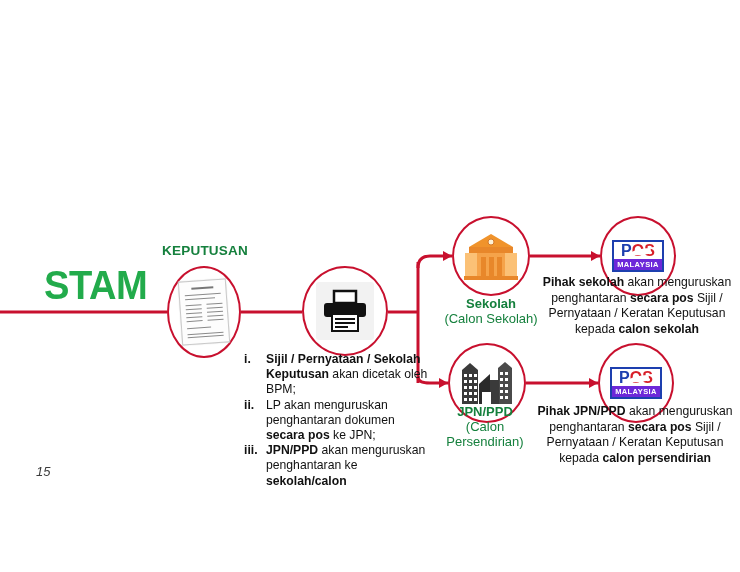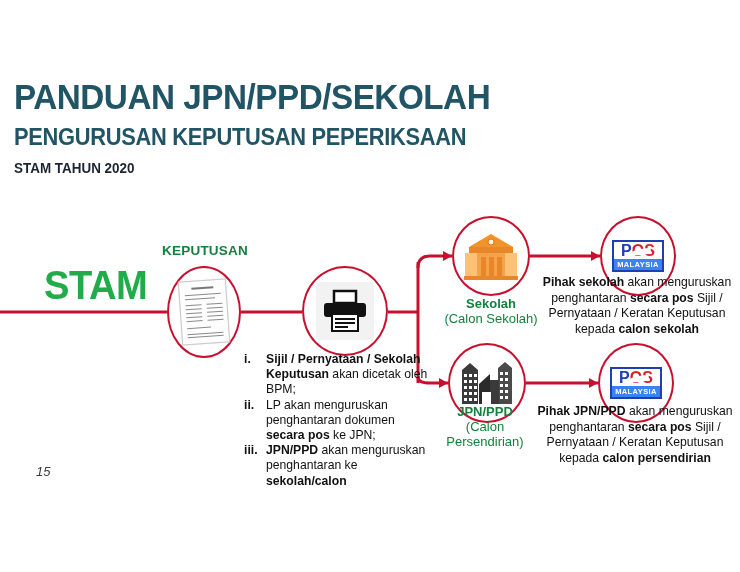--- a/index.html
+++ b/index.html
@@ -113,34 +113,29 @@
   }
   .pos-top{flex:1;display:flex;align-items:center;justify-content:center;position:relative;}
   .pos-p{font-size:16px;font-weight:bold;color:#1d3faf;line-height:16px;}
   .pos-os{font-size:16px;font-weight:bold;color:#d81e28;line-height:16px;position:relative;}
   .pos-swoosh{
     position:absolute;left:17px;top:7px;width:20px;height:6px;
     background:#ffffff;border-radius:50% 0 0 50%;
     transform:rotate(-8deg);
   }
   .pos-bottom{
-    height:11px;background:#3b82f6;color:#ffffff;font-size:7.5px;font-weight:bold;
+    height:11px;background:#6d28d9;color:#ffffff;font-size:7.5px;font-weight:bold;
     display:flex;align-items:center;justify-content:center;letter-spacing:0.4px;
   }
 </style>
 </head>
 <body>
 
 <div class="slide">
 
-  <div class="title-block">
-    <div class="title-main">PANDUAN JPN/PPD/SEKOLAH</div>
-    <div class="title-sub">PENGURUSAN KEPUTUSAN PEPERIKSAAN</div>
-    <div class="title-third">STAM TAHUN 2020</div>
-  </div>
 
   <div class="page-num">15</div>
 
   <svg class="connectors" viewBox="0 0 740 572">
     <g fill="none" stroke="#c8102e" stroke-width="3">
 
       <path d="M0,312 L167,312"></path>
 
       <path d="M241,312 L302,312"></path>
 

